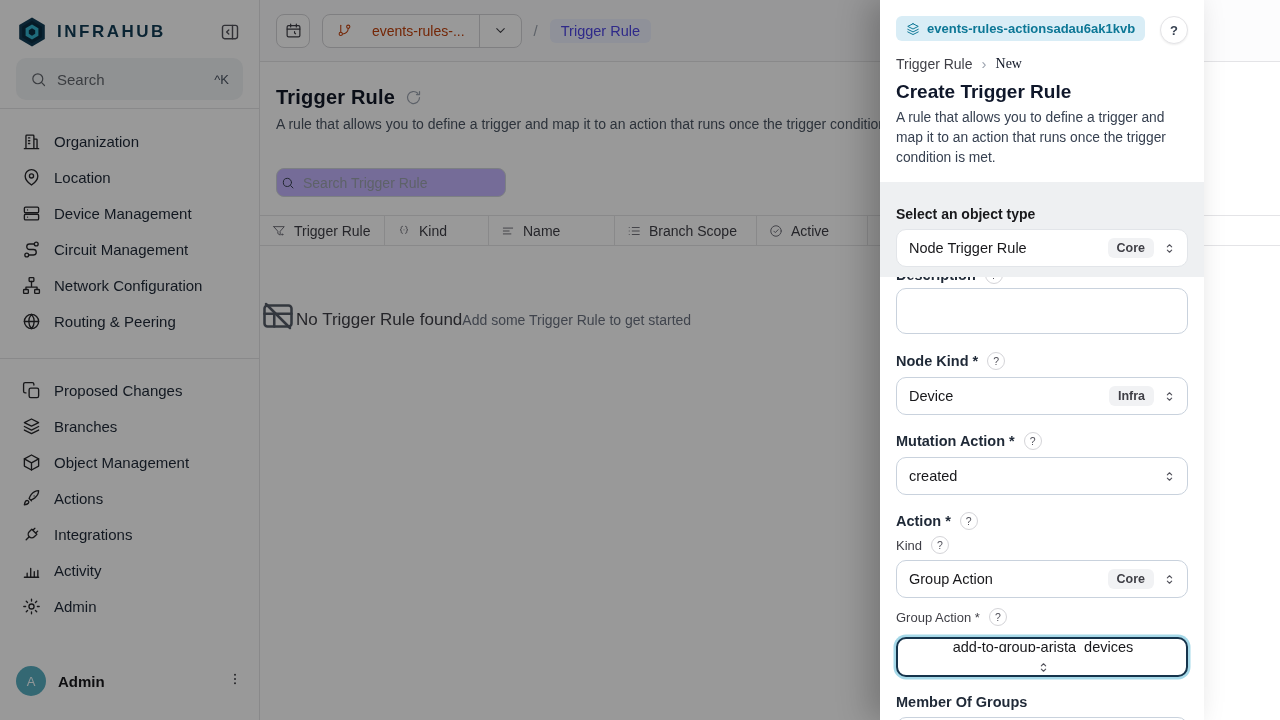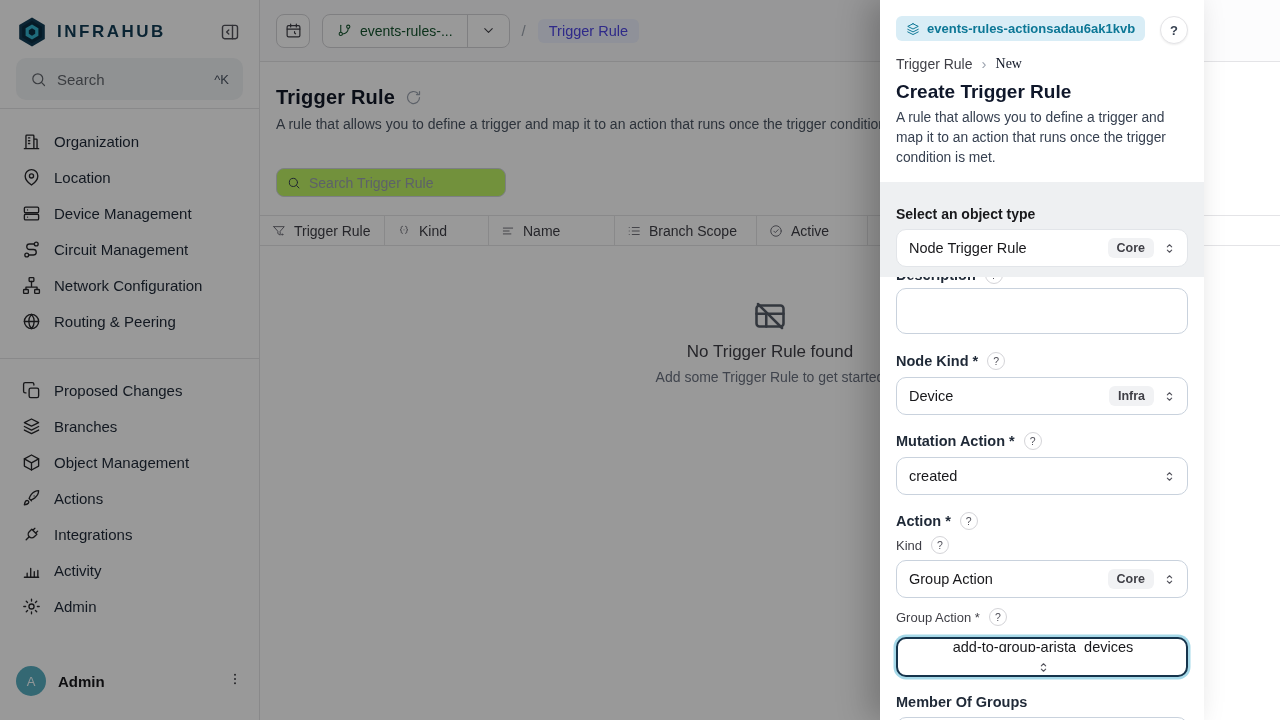--- a/index.html
+++ b/index.html
@@ -37,45 +37,45 @@
   .kebab { margin-left:auto; color:#3f3f46; }
 
   
   .main { position:absolute; left:260px; top:0; width:1020px; height:720px; background:#fff; z-index:1; }
   .topbar { height:62px; background:#fcfcfd; border-bottom:1px solid #e4e4e7; display:flex;
             align-items:center; gap:12px; padding:0 16px; }
   .icon-btn { width:34px; height:34px; border:1px solid #d4d4d8; border-radius:8px; background:#fff;
               color:#3f3f46; display:flex; align-items:center; justify-content:center; cursor:pointer; }
   .branch-pill { height:34px; border:1px solid #d4d4d8; border-radius:8px; background:#fff;
                  display:flex; align-items:center; cursor:pointer; }
-  .branch-pill .bp-main { display:flex; align-items:center; gap:8px; padding:0 14px; color:#14532d; }
+  .branch-pill .bp-main { display:flex; align-items:center; gap:20px; padding:0 14px; color:#c2410c; }
   .branch-pill .bp-name { font-size:14px; }
   .branch-pill .bp-sep { width:1px; align-self:stretch; background:#d4d4d8; }
   .branch-pill .bp-chev { padding:0 13px; color:#3f3f46; display:flex; align-items:center; }
   .slash { color:#9ca3af; font-size:15px; }
   .crumb-chip { background:#eef2ff; color:#4f46e5; font-size:14.5px; padding:4px 11px; border-radius:6px; cursor:pointer; }
 
   .content-pad { padding:0 16px; }
   .page-head { display:flex; align-items:center; gap:10px; margin-top:24px; }
   .page-title { font-size:20px; font-weight:800; color:#111827; letter-spacing:.2px; }
   .refresh-btn { border:none; background:transparent; color:#9ca3af; cursor:pointer; display:flex; }
   .page-sub { margin-top:7px; font-size:14px; color:#4b5563; white-space:nowrap; }
   .list-search { margin-top:36px; width:230px; height:29px; border:1px solid #cfd4da; border-radius:8px;
-                 display:flex; align-items:center; gap:8px; padding:0 10px; background:#bef264; }
+                 display:flex; align-items:center; gap:8px; padding:0 4px; background:#c4b5fd; }
   .list-search input { border:none; outline:none; flex:1; font-size:14px; color:#18181b;
                        font-family:"Liberation Sans", sans-serif; background:transparent; }
   .list-search input::placeholder { color:#9ca3af; }
   .list-search .ls-ic { color:#374151; }
   .table-head { margin-top:18px; height:31px; border-top:1px solid #e4e4e7; border-bottom:1px solid #e4e4e7;
                 display:flex; background:#fff; }
   .th { display:flex; align-items:center; gap:8px; padding:0 12px; border-right:1px solid #e4e4e7;
         color:#3f3f46; font-size:14px; font-weight:500; overflow:hidden; }
   .th .th-ic { color:#71717a; flex:0 0 auto; }
   .th:last-child { border-right:none; flex:1; }
-  .empty-state { margin-top:52px; display:flex; flex-direction:column; align-items:center; }
+  .empty-state { margin-top:52px; display:flex; flex-direction:row; align-items:center; }
   .empty-ic { color:#565d68; }
   .empty-title { margin-top:8px; font-size:17px; color:#3f3f46; }
   .empty-sub { margin-top:7px; font-size:14px; color:#6b7280; }
 
   
   .dim-overlay { position:absolute; left:0; top:0; width:880px; height:720px;
                  background:rgba(0,0,0,0.40); z-index:10; }
 
   
   .panel { position:absolute; left:880px; top:0; width:324px; height:720px; background:#fff; z-index:20;

